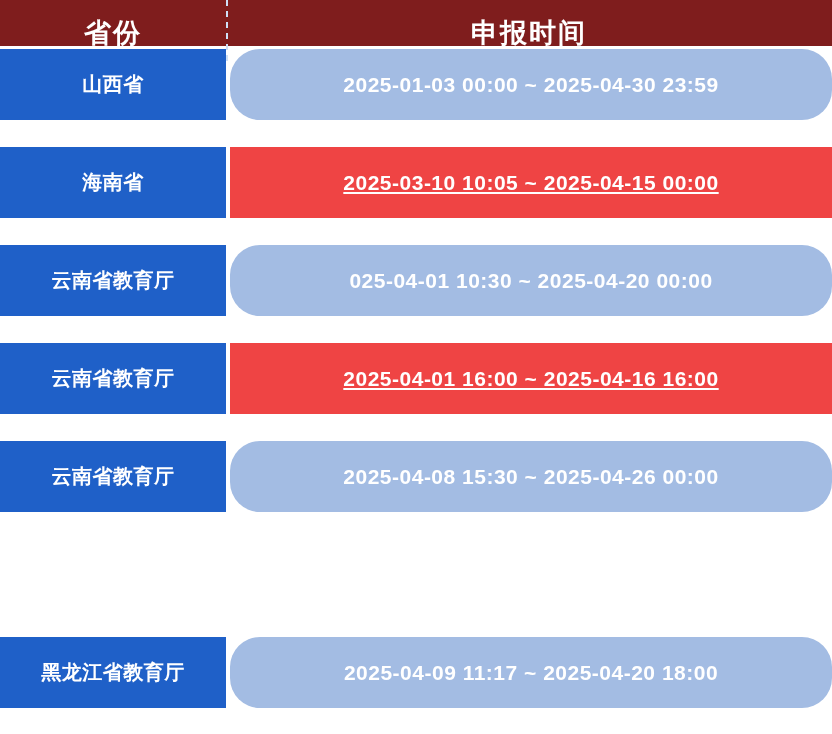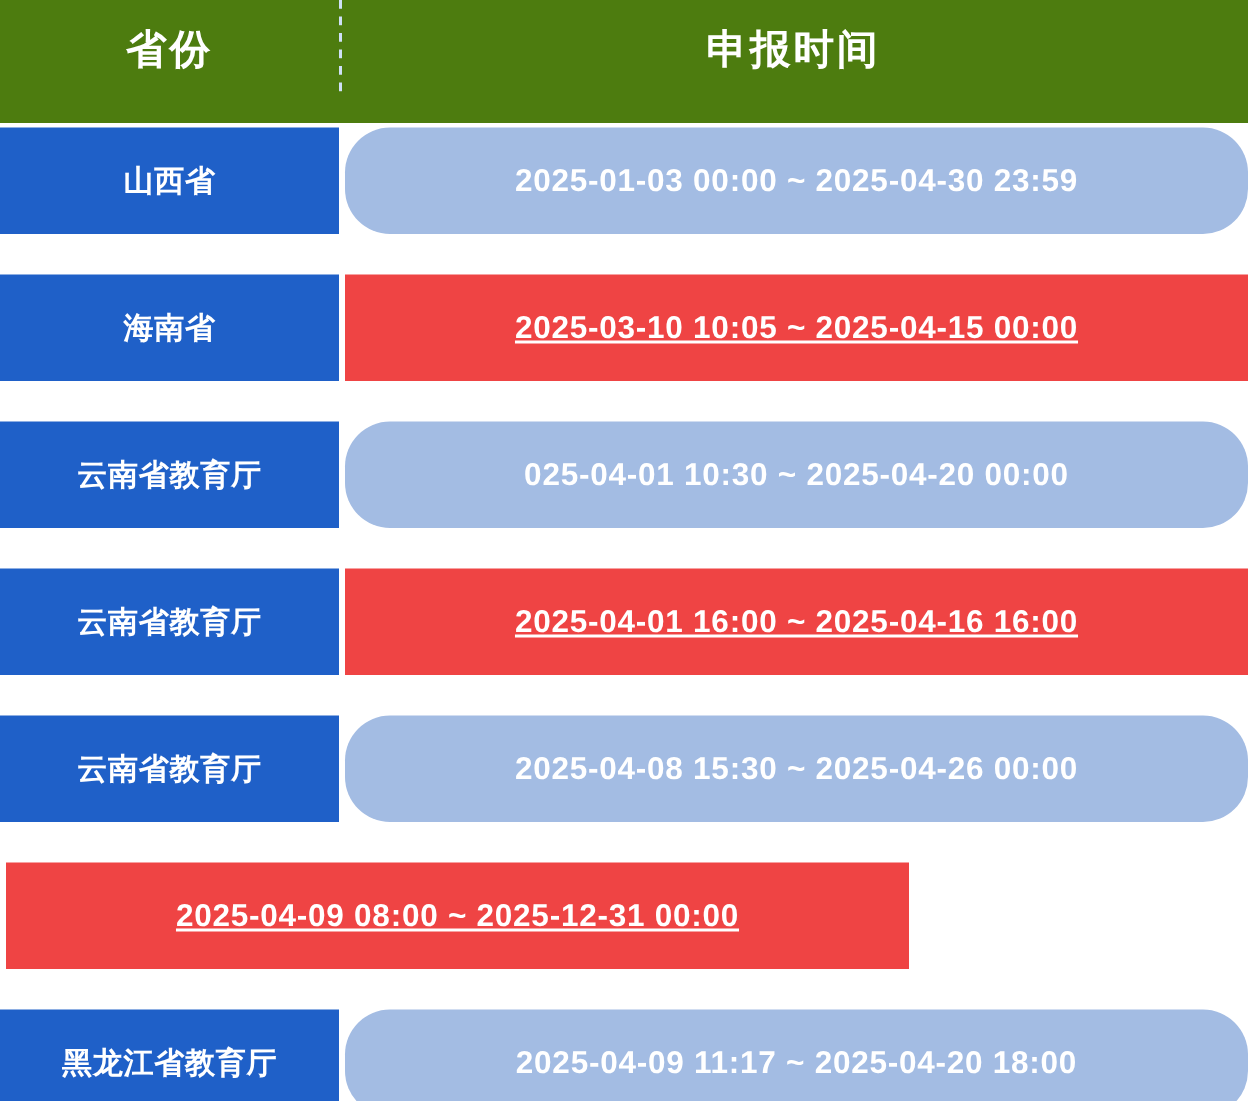--- a/index.html
+++ b/index.html
@@ -23,22 +23,22 @@
 
   .table {
     display: flex;
     flex-direction: column;
     width: 832px;
   }
 
   
   .header-row {
     display: flex;
-    height: 82px;
-    background: #4d7c0f;
+    height: 46px;
+    background: #7f1d1d;
     position: relative;
     text-align: right;
   }
   .header-cell {
     display: flex;
     align-items: center;
     justify-content: center;
     color: #ffffff;
     font-weight: 700;
     font-size: 27px;
@@ -134,21 +134,20 @@
         </div>
         <div class="row shade-light">
           <div class="cell cell-province">云南省教育厅</div>
           <div class="cell cell-time">2025-04-01 16:00 ~ 2025-04-16 16:00</div>
         </div>
         <div class="row shade-dark">
           <div class="cell cell-province">云南省教育厅</div>
           <div class="cell cell-time">2025-04-08 15:30 ~ 2025-04-26 00:00</div>
         </div>
         <div class="row shade-light">
-          <div class="cell cell-time">2025-04-09 08:00 ~ 2025-12-31 00:00</div>
         </div>
         <div class="row shade-dark">
           <div class="cell cell-province">黑龙江省教育厅</div>
           <div class="cell cell-time">2025-04-09 11:17 ~ 2025-04-20 18:00</div>
         </div>
       </div>
 
   </div>
 </div>
 

